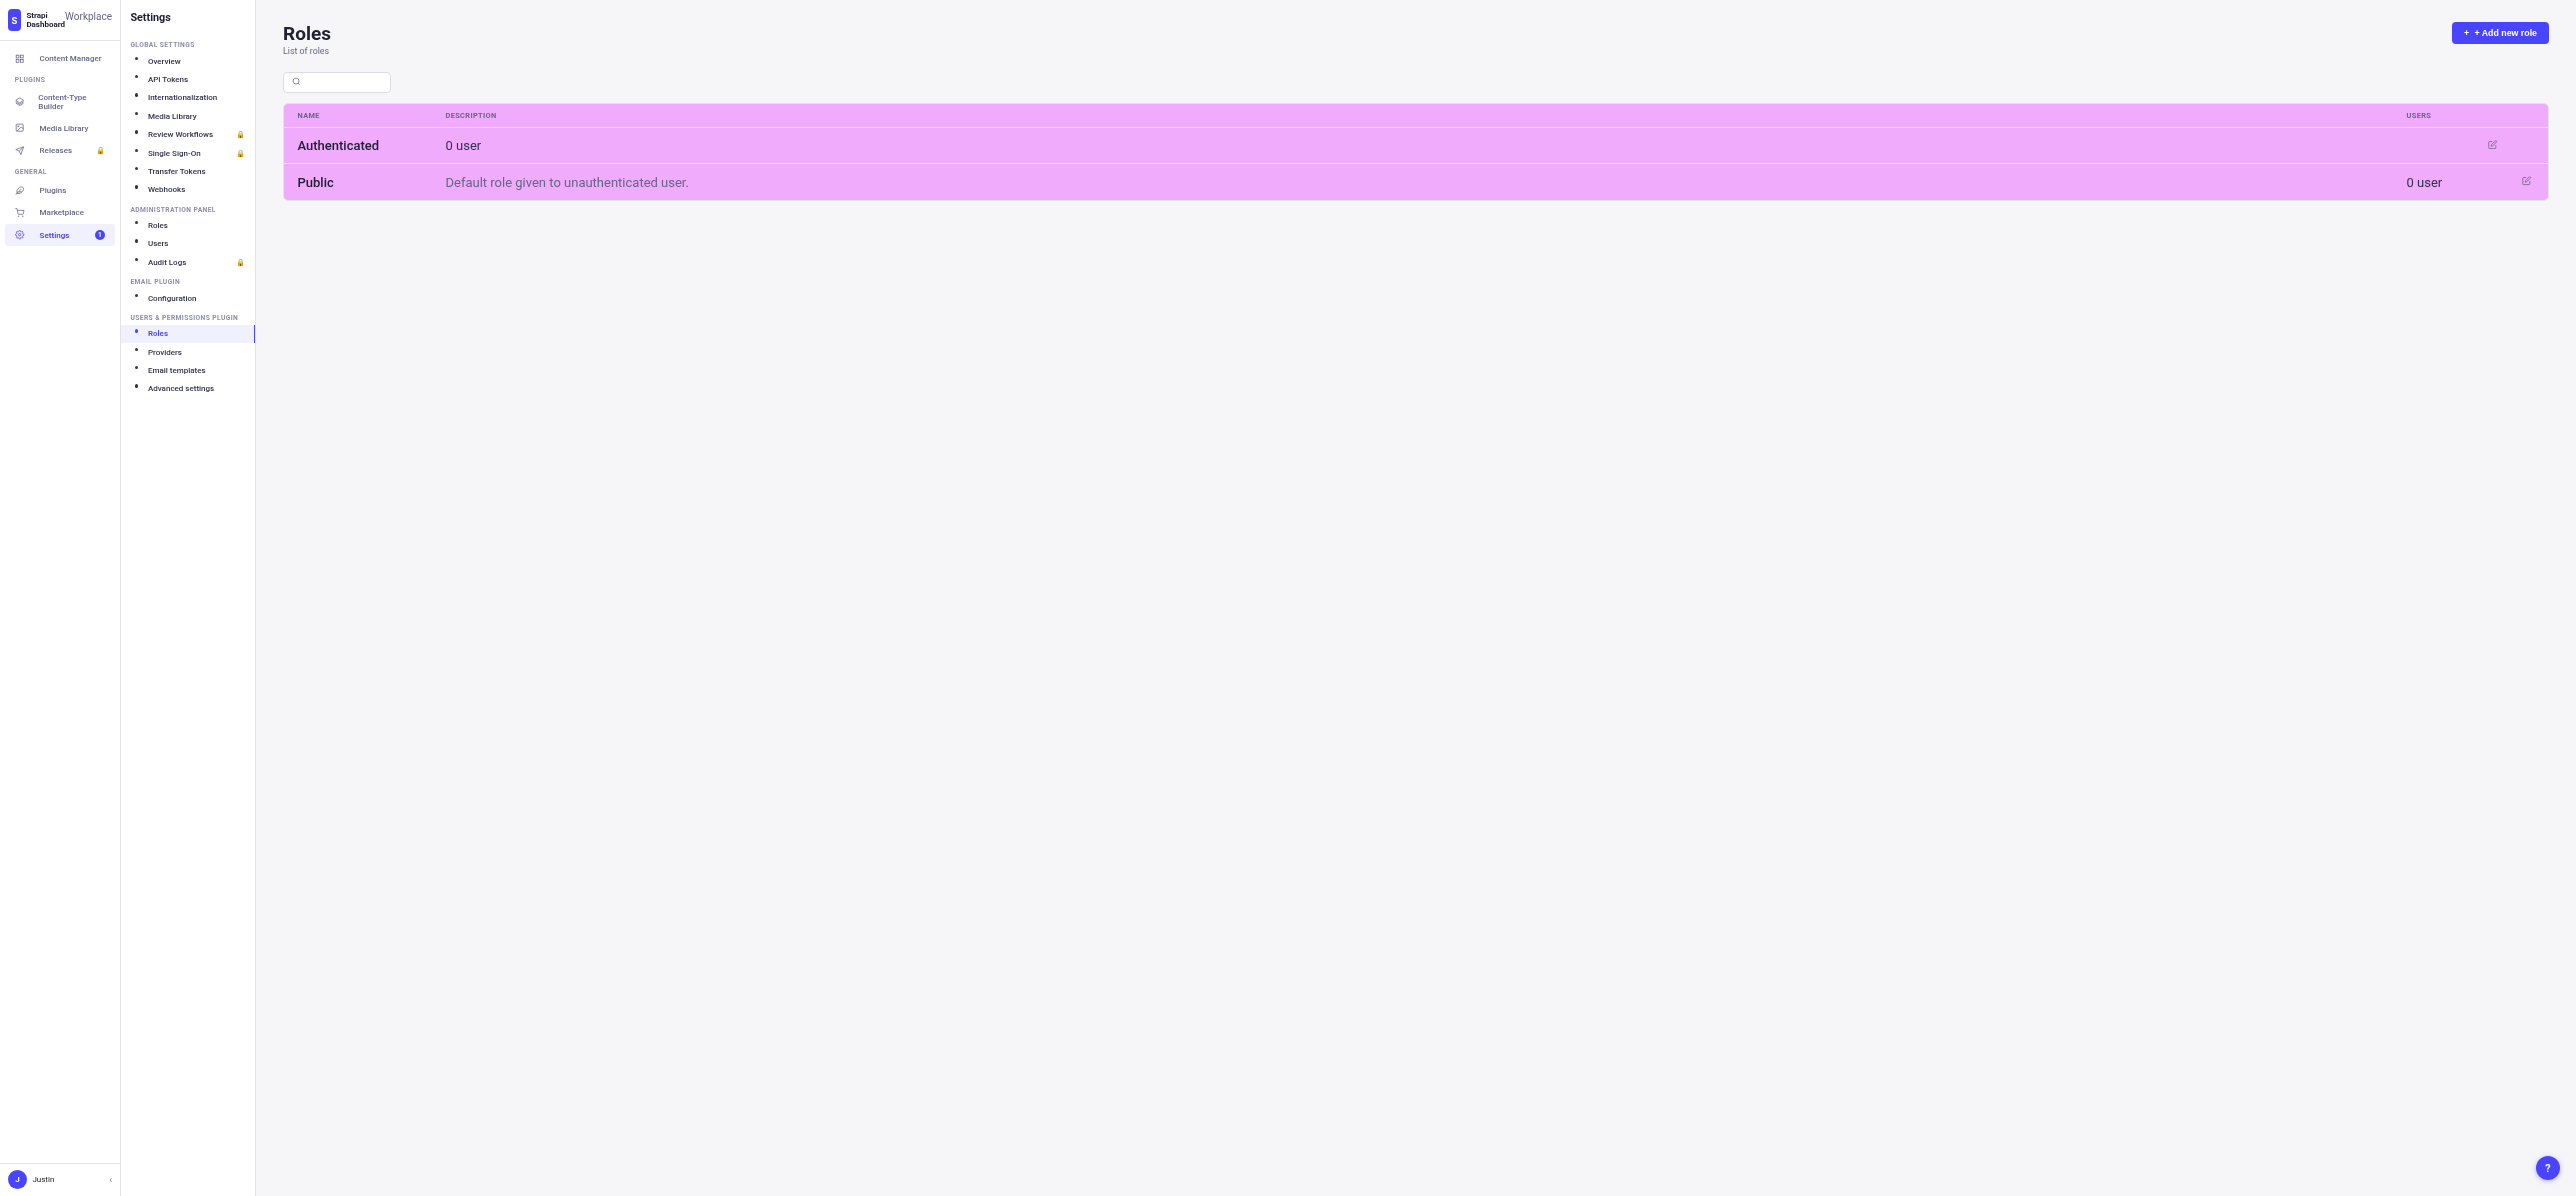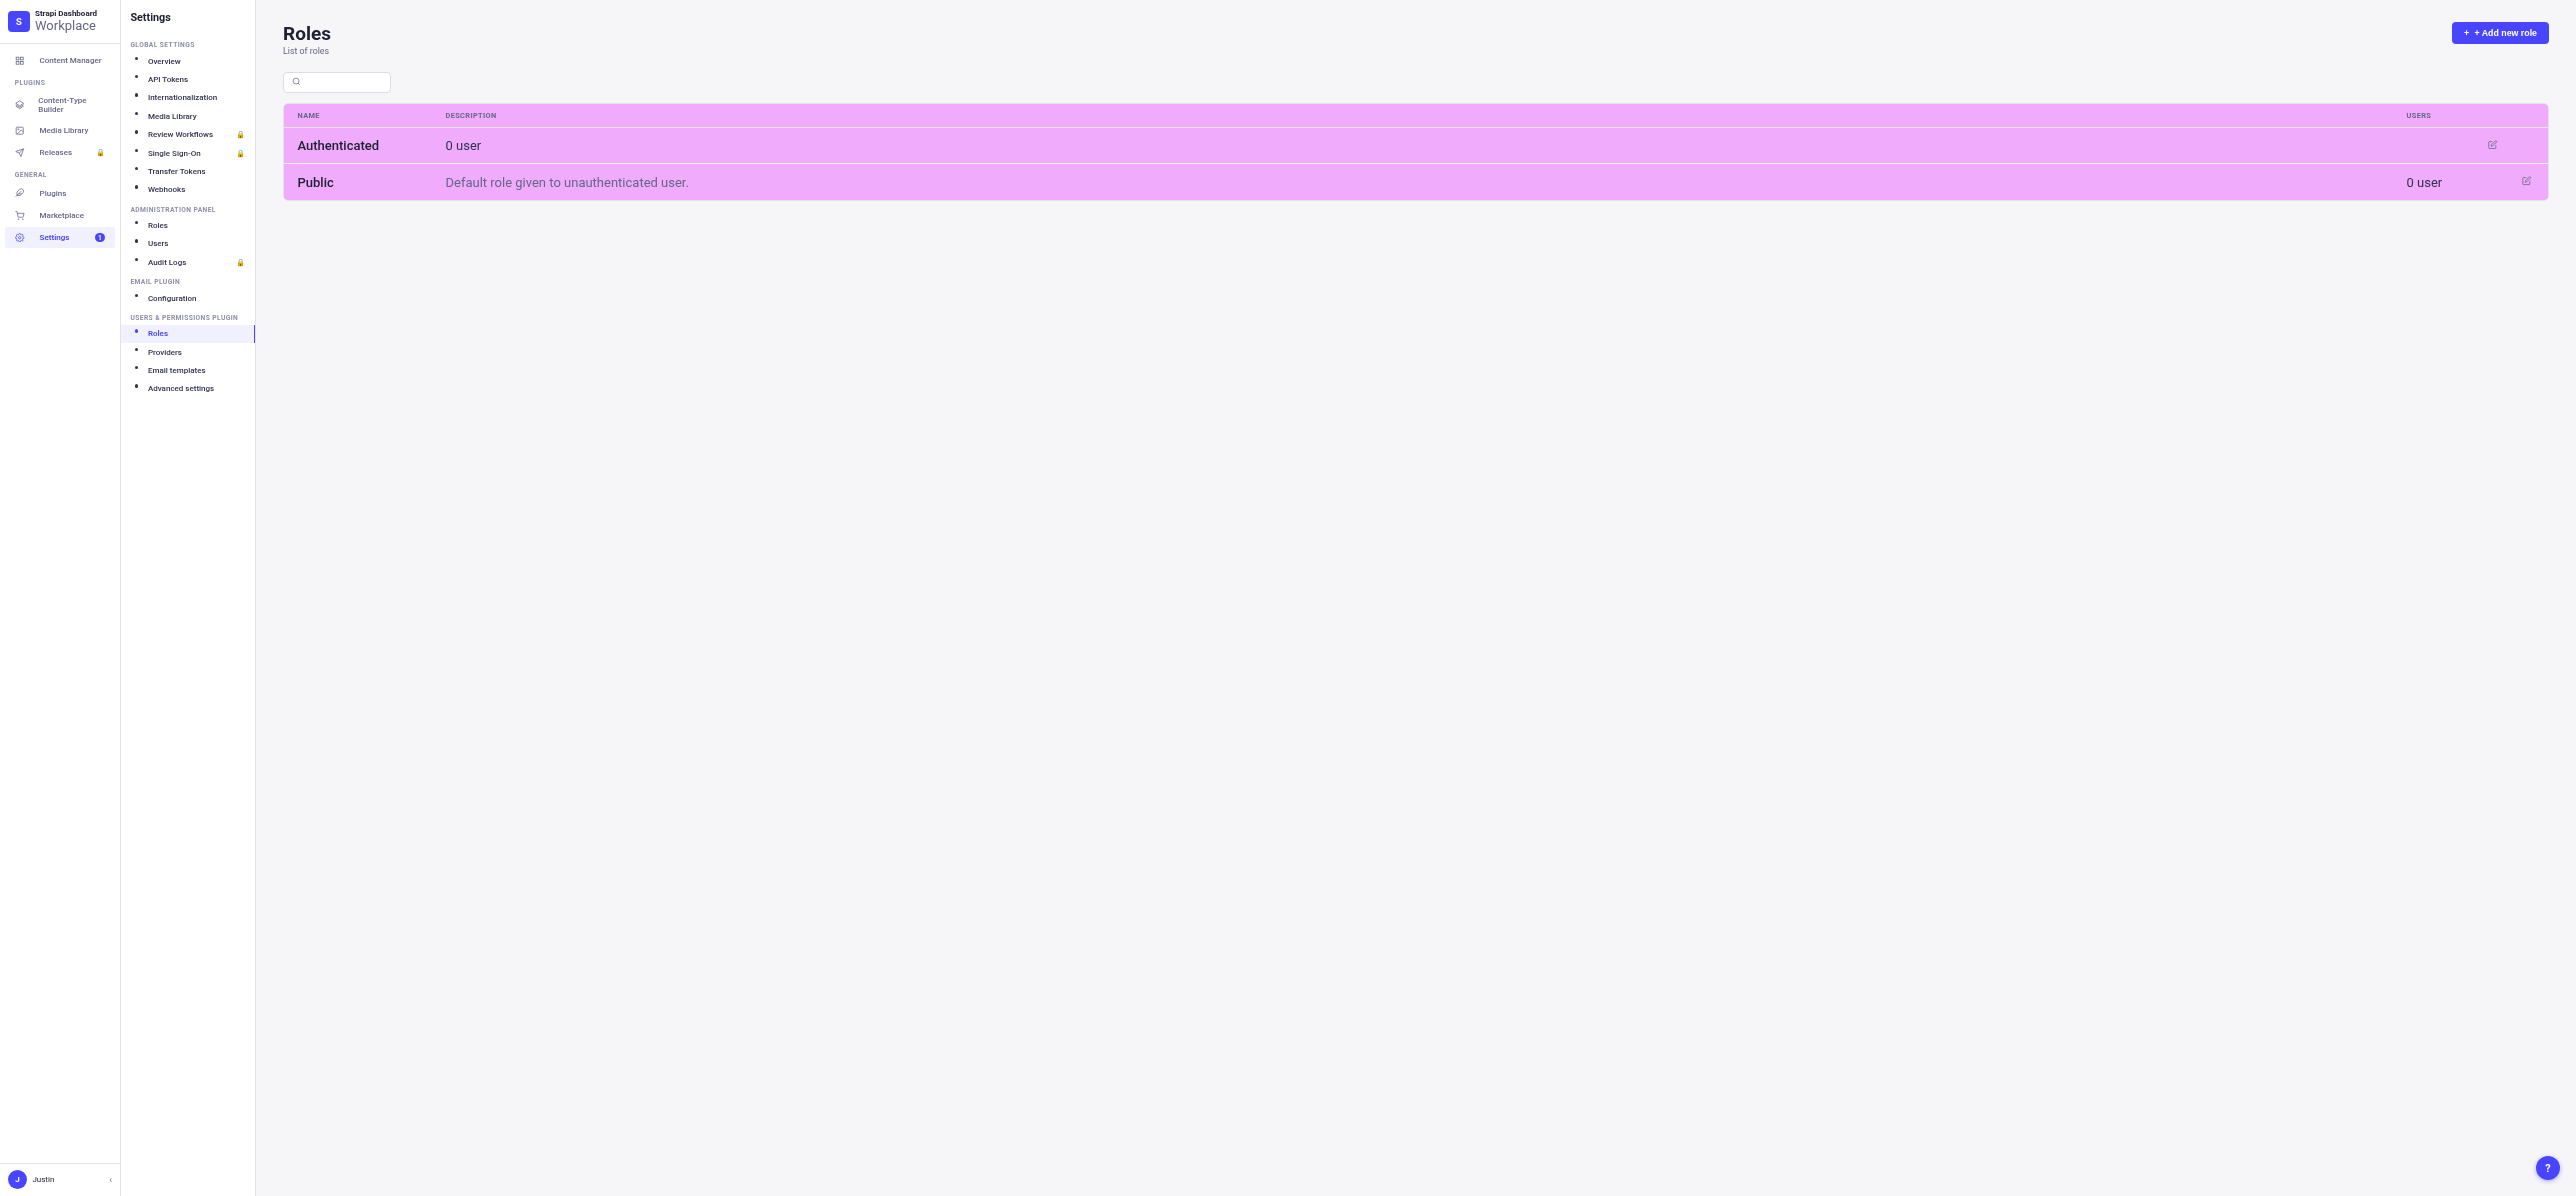--- a/index.html
+++ b/index.html
@@ -27,23 +27,23 @@
       height: 21.6px;
       background: #4945ff;
       border-radius: 4px;
       display: flex;
       align-items: center;
       justify-content: center;
       color: #fff;
       font-size: 9.4px;
       font-weight: bold;
     }
-    #sidebar-brand { display: flex; flex-direction: column; }
+    #sidebar-brand { display: flex; flex-direction: row; }
     #sidebar-app-name { font-size: 8px; font-weight: 700; color: #212134; }
-    #sidebar-workspace { font-size: 13px; color: #666687; }
+    #sidebar-workspace { font-size: 10px; color: #666687; }
 
     #sidebar-nav { flex: 1; overflow-y: auto; padding: 5.4px 0; }
     .nav-item {
       display: flex; align-items: center; gap: 14px;
       padding: 5.4px 9.4px;
       cursor: pointer;
       color: #666687;
       font-size: 8px;
       font-weight: 500;
       border-radius: 2.7px;

